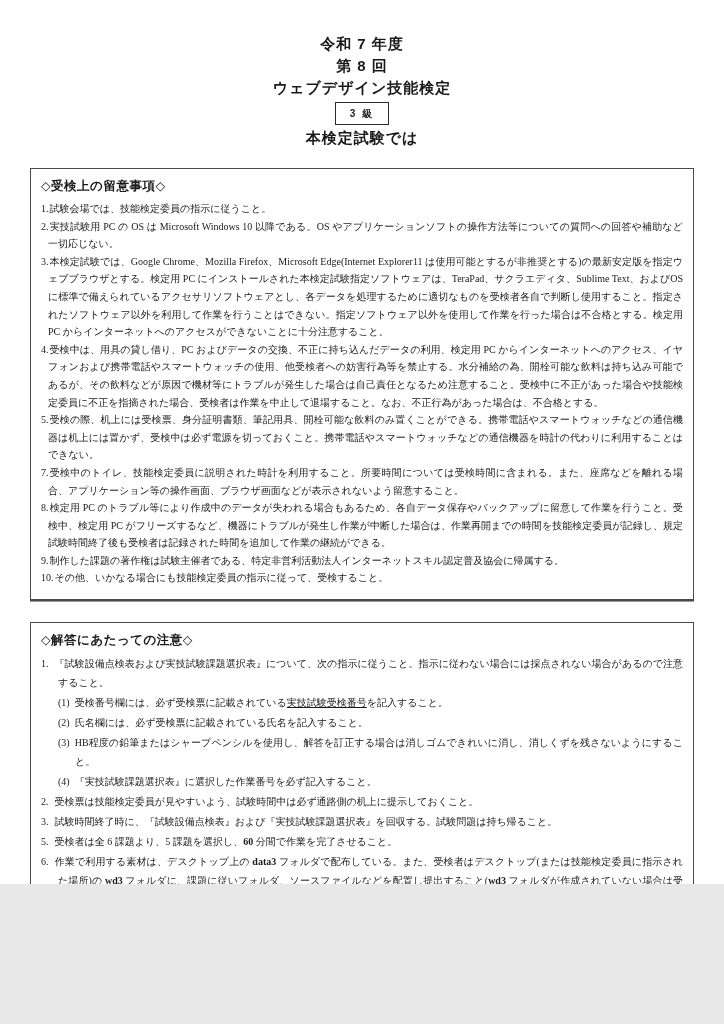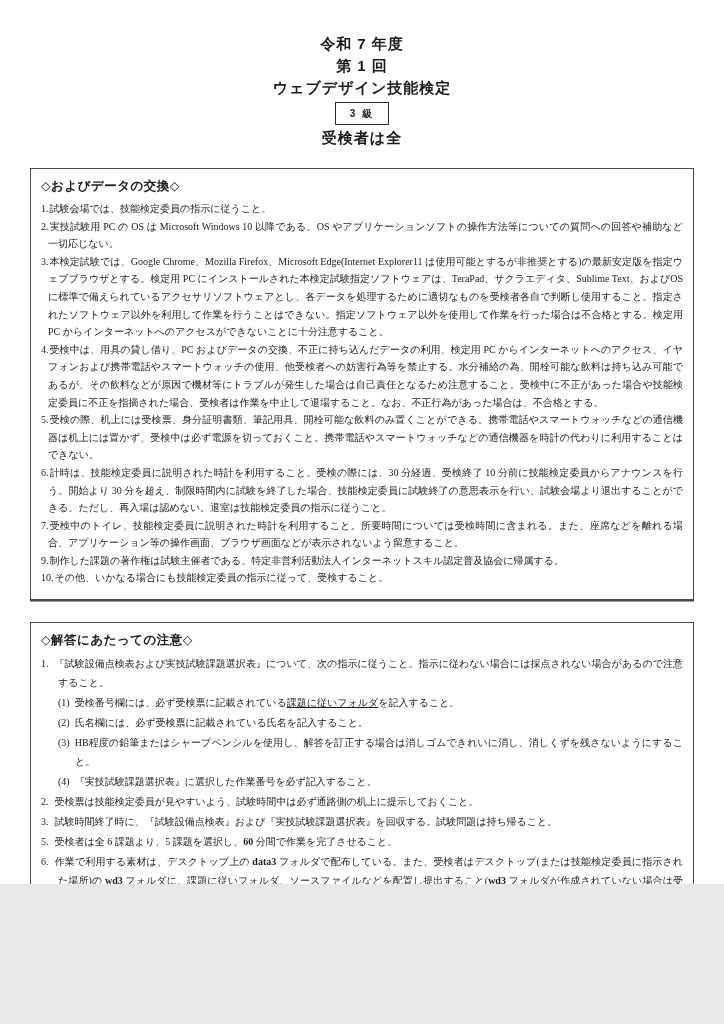--- a/index.html
+++ b/index.html
@@ -87,48 +87,48 @@
   .bold { font-weight: bold; }
   .underline { text-decoration: underline; }
 </style>
 </head>
 <body>
 
 <div class="page">
 
   <header class="title-block">
     <div class="t-line">令和 7 年度</div>
-    <div class="t-line">第 1 回</div>
+    <div class="t-line">第 8 回</div>
     <div class="t-line">ウェブデザイン技能検定</div>
     <div>
       <span class="grade-box">3 級</span>
     </div>
-    <div class="subtitle">受検者は全</div>
+    <div class="subtitle">本検定試験では</div>
   </header>
 
   <section class="rulebox box-notes">
-    <h2 class="box-header">◇およびデータの交換◇</h2>
+    <h2 class="box-header">◇受検上の留意事項◇</h2>
     <ol class="items items-tight" id="notes-items">
         <li><span class="num">1.</span><span>試験会場では、技能検定委員の指示に従うこと。</span></li>
         <li><span class="num">2.</span><span>実技試験用 PC の OS は Microsoft Windows 10 以降である。OS やアプリケーションソフトの操作方法等についての質問への回答や補助など一切応じない。</span></li>
         <li><span class="num">3.</span><span>本検定試験では、Google Chrome、Mozilla Firefox、Microsoft Edge(Internet Explorer11 は使用可能とするが非推奨とする)の最新安定版を指定ウェブブラウザとする。検定用 PC にインストールされた本検定試験指定ソフトウェアは、TeraPad、サクラエディタ、Sublime Text、およびOSに標準で備えられているアクセサリソフトウェアとし、各データを処理するために適切なものを受検者各自で判断し使用すること。指定されたソフトウェア以外を利用して作業を行うことはできない。指定ソフトウェア以外を使用して作業を行った場合は不合格とする。検定用 PC からインターネットへのアクセスができないことに十分注意すること。</span></li>
         <li><span class="num">4.</span><span>受検中は、用具の貸し借り、PC およびデータの交換、不正に持ち込んだデータの利用、検定用 PC からインターネットへのアクセス、イヤフォンおよび携帯電話やスマートウォッチの使用、他受検者への妨害行為等を禁止する。水分補給の為、開栓可能な飲料は持ち込み可能であるが、その飲料などが原因で機材等にトラブルが発生した場合は自己責任となるため注意すること。受検中に不正があった場合や技能検定委員に不正を指摘された場合、受検者は作業を中止して退場すること。なお、不正行為があった場合は、不合格とする。</span></li>
         <li><span class="num">5.</span><span>受検の際、机上には受検票、身分証明書類、筆記用具、開栓可能な飲料のみ置くことができる。携帯電話やスマートウォッチなどの通信機器は机上には置かず、受検中は必ず電源を切っておくこと。携帯電話やスマートウォッチなどの通信機器を時計の代わりに利用することはできない。</span></li>
-        <li><span class="num">6.</span><span>計時は、技能検定委員に説明された時計を利用すること。受検の際には、30 分経過、受検終了 10 分前に技能検定委員からアナウンスを行う。開始より 30 分を超え、制限時間内に試験を終了した場合、技能検定委員に試験終了の意思表示を行い、試験会場より退出することができる。ただし、再入場は認めない。退室は技能検定委員の指示に従うこと。</span></li>
         <li><span class="num">7.</span><span>受検中のトイレ、技能検定委員に説明された時計を利用すること。所要時間については受検時間に含まれる。また、座席などを離れる場合、アプリケーション等の操作画面、ブラウザ画面などが表示されないよう留意すること。</span></li>
+        <li><span class="num">8.</span><span>検定用 PC のトラブル等により作成中のデータが失われる場合もあるため、各自データ保存やバックアップに留意して作業を行うこと。受検中、検定用 PC がフリーズするなど、機器にトラブルが発生し作業が中断した場合は、作業再開までの時間を技能検定委員が記録し、規定試験時間終了後も受検者は記録された時間を追加して作業の継続ができる。</span></li>
         <li><span class="num">9.</span><span>制作した課題の著作権は試験主催者である、特定非営利活動法人インターネットスキル認定普及協会に帰属する。</span></li>
         <li><span class="num">10.</span><span>その他、いかなる場合にも技能検定委員の指示に従って、受検すること。</span></li>
       </ol>
   </section>
 
   <section class="rulebox box-answers">
     <h2 class="box-header">◇解答にあたっての注意◇</h2>
     <ol class="items items-loose" id="answer-items">
         <li><span class="num">1.</span><span>『試験設備点検表および実技試験課題選択表』について、次の指示に従うこと。指示に従わない場合には採点されない場合があるので注意すること。</span></li>
-        <li class="sub"><span class="num">(1)</span><span>受検番号欄には、必ず受検票に記載されている</span><span class="underline">課題に従いフォルダ</span><span>を記入すること。</span></li>
+        <li class="sub"><span class="num">(1)</span><span>受検番号欄には、必ず受検票に記載されている</span><span class="underline">実技試験受検番号</span><span>を記入すること。</span></li>
         <li class="sub"><span class="num">(2)</span><span>氏名欄には、必ず受検票に記載されている氏名を記入すること。</span></li>
         <li class="sub"><span class="num">(3)</span><span>HB程度の鉛筆またはシャープペンシルを使用し、解答を訂正する場合は消しゴムできれいに消し、消しくずを残さないようにすること。</span></li>
         <li class="sub"><span class="num">(4)</span><span>『実技試験課題選択表』に選択した作業番号を必ず記入すること。</span></li>
         <li><span class="num">2.</span><span>受検票は技能検定委員が見やすいよう、試験時間中は必ず通路側の机上に提示しておくこと。</span></li>
         <li><span class="num">3.</span><span>試験時間終了時に、『試験設備点検表』および『実技試験課題選択表』を回収する。試験問題は持ち帰ること。</span></li>
         <li><span class="num">5.</span><span>受検者は全 6 課題より、5 課題を選択し、</span><span class="bold">60</span><span> 分間で作業を完了させること。</span></li>
         <li><span class="num">6.</span><span>作業で利用する素材は、デスクトップ上の </span><span class="bold">data3</span><span> フォルダで配布している。また、受検者はデスクトップ(または技能検定委員に指示された場所)の </span><span class="bold">wd3</span><span> フォルダに、課題に従いフォルダ、ソースファイルなどを配置し提出すること(</span><span class="bold">wd3</span><span> フォルダが作成されていない場合は受検者が作成すること)。なお、保存するデータは 5 課題分のみとし、不適切なデータの保存や不要なファイルがある場合は減点の対象となる。</span></li>
         <li><span class="num">7.</span><span>作成するファイル名には全角文字は使用せず、半角英数字のみとして、スペースなどを入れずに作成すること。またファイルのデータ形式、拡張子等にも留意すること。データの保存は問題で作成を指示されたフォルダに保存すること。</span></li>
       </ol>
   </section>

